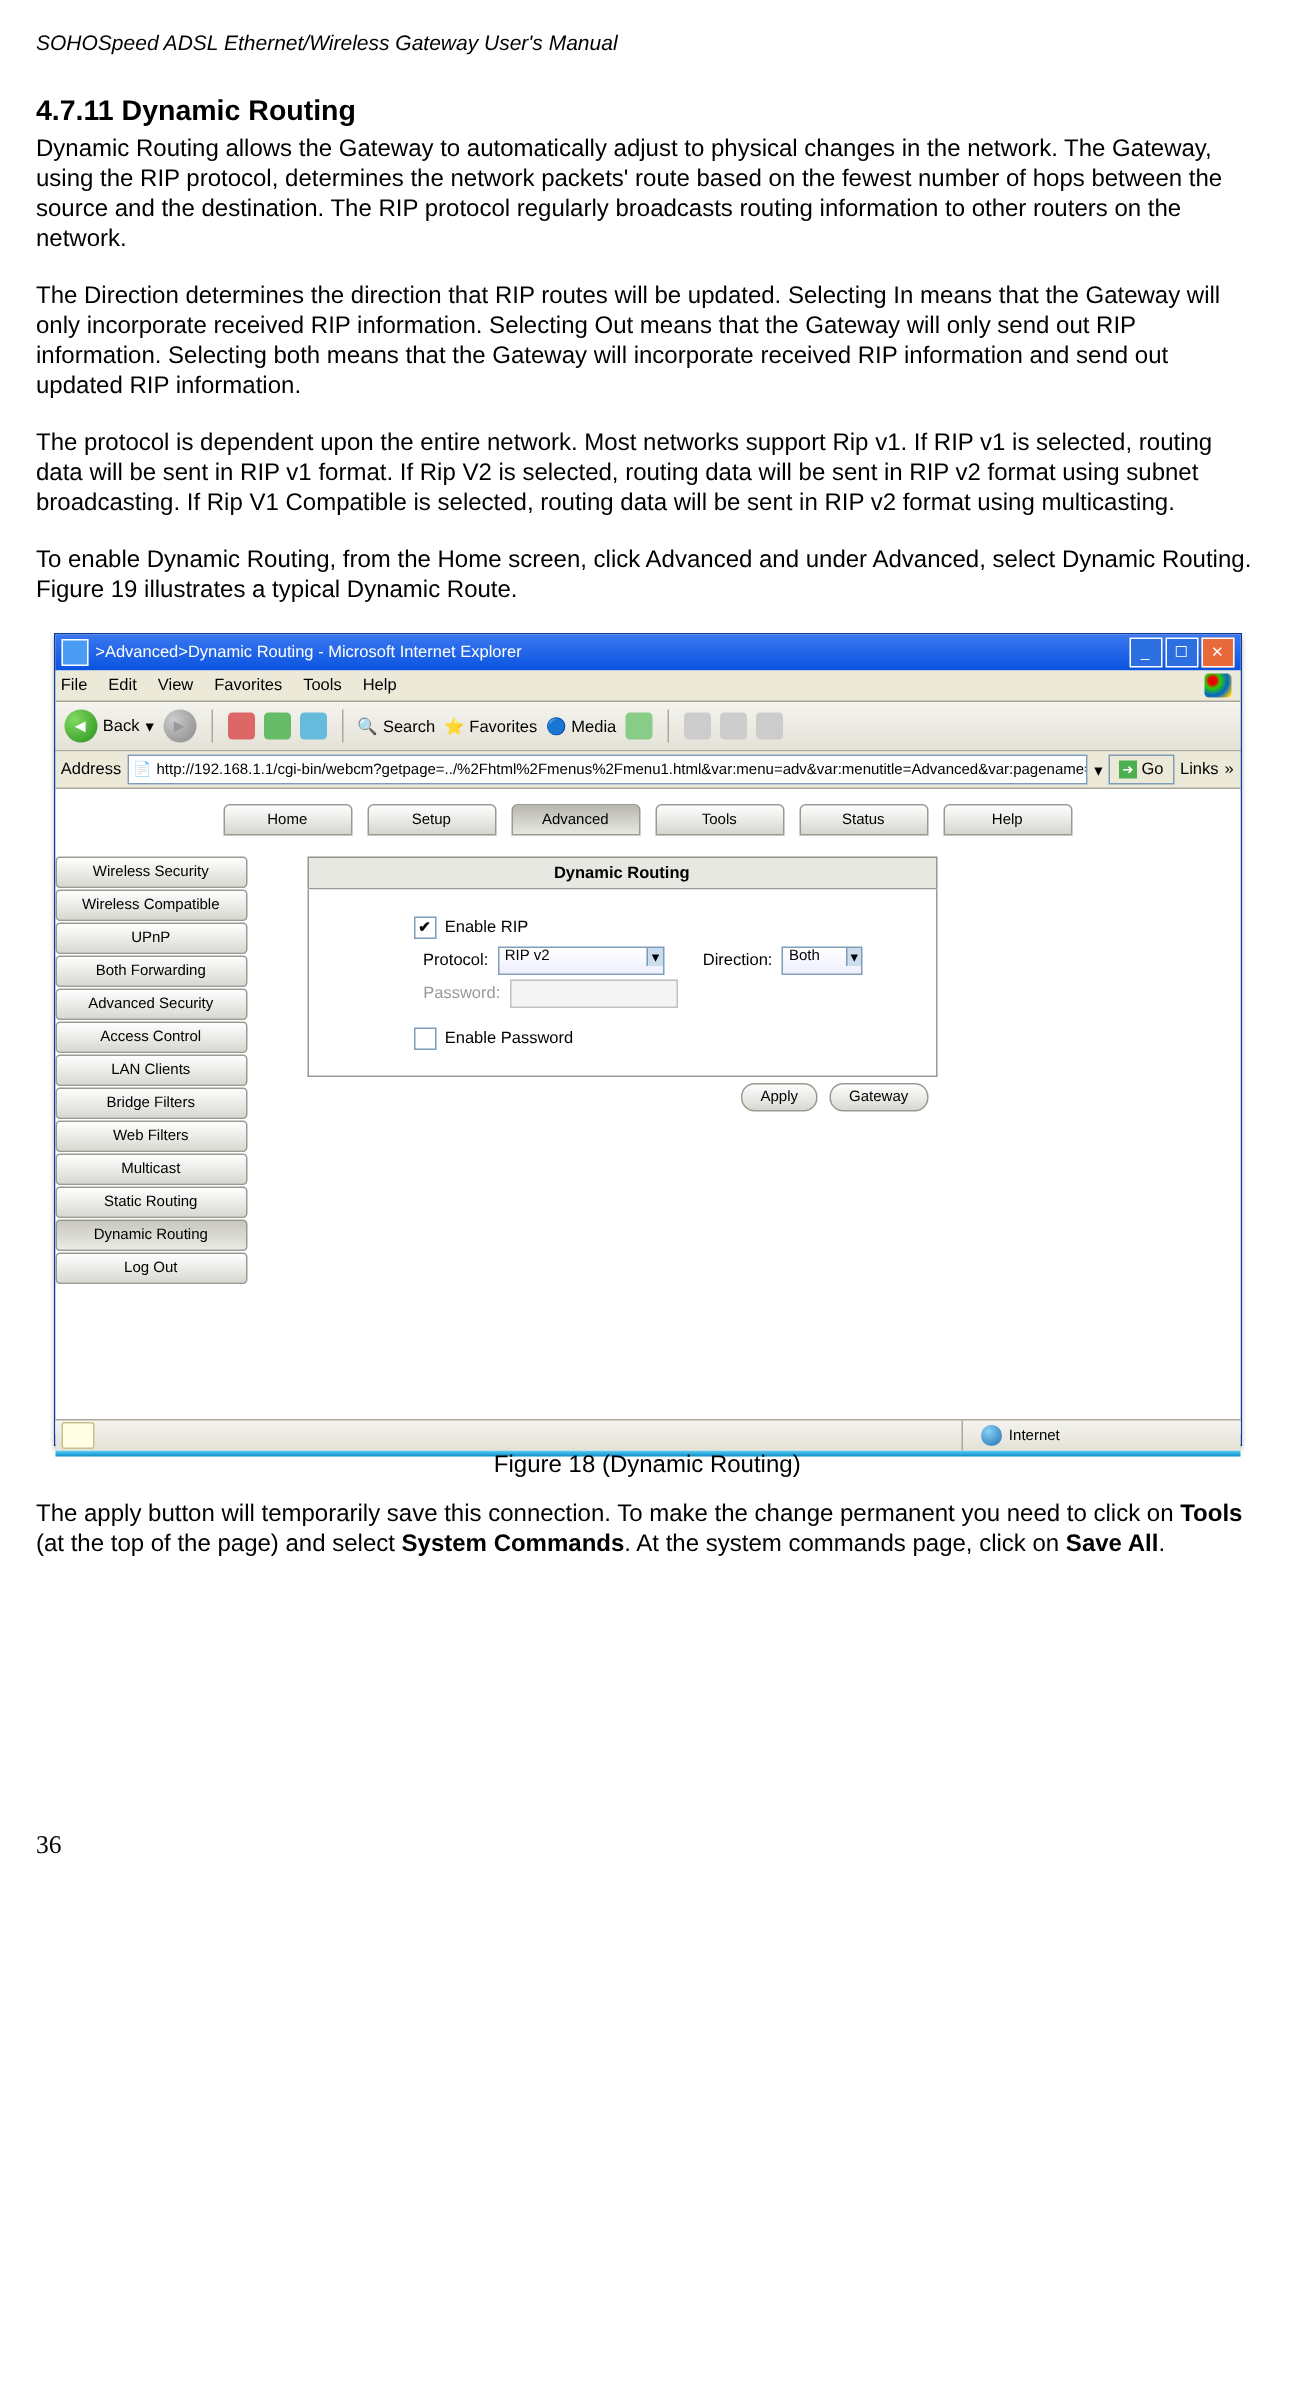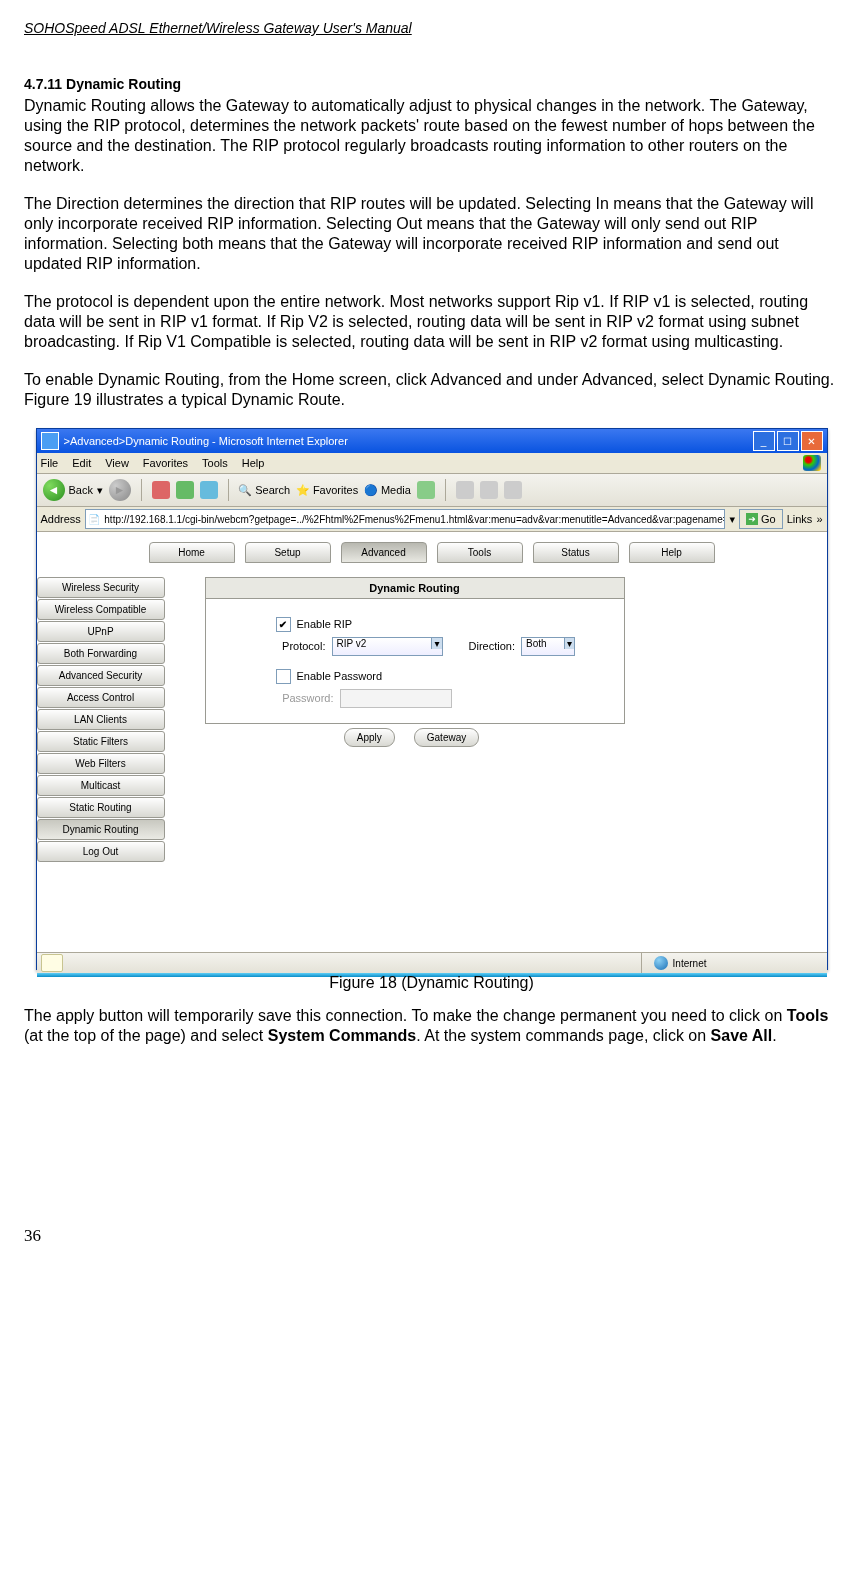--- a/index.html
+++ b/index.html
@@ -1,17 +1,17 @@
 <!DOCTYPE html>
 <html><head>
 <meta charset="utf-8">
 <style>
   body{font-family:"Times New Roman",Times,serif;font-size:16.5px;margin:0;padding:20px 24px;background:#fff;color:#000;width:863px;box-sizing:border-box;}
-  .header-line{font-style:italic;font-size:14px;text-decoration:underline;margin-bottom:40px;font-family:Arial,Helvetica,sans-serif;}
-  h2{font-size:14px;font-weight:bold;margin:0 0 4px 0;font-family:Arial,Helvetica,sans-serif;}
+  .header-line{font-style:italic;font-size:14px;margin-bottom:28px;font-family:Arial,Helvetica,sans-serif;}
+  h2{font-size:19px;font-weight:bold;margin:0 0 4px 0;font-family:Arial,Helvetica,sans-serif;}
   p{margin:0 0 18px 0;line-height:1.25;font-family:Arial,Helvetica,sans-serif;font-size:16px;}
   .caption{text-align:center;margin:4px 0 14px 0;font-family:Arial,Helvetica,sans-serif;font-size:16px;}
   .page-num{font-family:"Times New Roman",serif;font-size:17px;margin-top:180px;}
   
   .ie-window{width:790px;height:540px;margin:6px auto 0 auto;border:1px solid #0a3d9c;background:#fff;box-shadow:0 2px 3px rgba(0,0,0,.3);font-family:Tahoma,Arial,sans-serif;font-size:11px;}
   .titlebar{height:24px;background:linear-gradient(#3b78f0,#0953e0);color:#fff;display:flex;align-items:center;padding:0 4px;position:relative;}
   .title-icon{width:16px;height:16px;background:#4b9df3;border:1px solid #fff;margin-right:5px;}
   .win-btns{margin-left:auto;display:flex;gap:2px;}
   .win-btn{width:20px;height:18px;border:1px solid #fff;font-size:10px;display:flex;align-items:center;justify-content:center;color:#fff;}
   .wb-min{background:#2c6fe0;} .wb-max{background:#2c6fe0;} .wb-close{background:#e86a3a;}
@@ -39,21 +39,21 @@
   .side-btn.active{background:linear-gradient(#c8c8c0,#eaeae4);}
   .form-panel{margin-left:40px;width:420px;}
   .panel-title{background:#e8e8e2;border:1px solid #9a9a92;height:20px;display:flex;align-items:center;justify-content:center;font-weight:bold;font-size:11px;}
   .panel-body{border:1px solid #9a9a92;border-top:none;padding:14px 20px 14px 70px;background:#fff;}
   .row{display:flex;align-items:center;height:22px;gap:6px;font-size:11px;}
   .sel{border:1px solid #7f9db9;height:17px;width:105px;font-size:10px;background:linear-gradient(#fff,#eef);padding-left:4px;}
   .sel-sm{width:48px;}
   .chk{width:13px;height:13px;border:1px solid #7f9db9;background:#fff;display:inline-flex;align-items:center;justify-content:center;font-size:10px;font-weight:bold;}
   .pwd{width:110px;height:17px;border:1px solid #c0c0c0;background:#f4f4f4;}
   .grey{color:#999;}
-  .btnrow{display:flex;justify-content:center;gap:19px;margin-top:4px;padding-right:6px;}
+  .btnrow{display:flex;justify-content:flex-end;gap:8px;margin-top:4px;padding-right:6px;}
   .pill{height:17px;padding:0 12px;border:1px solid #9a9a92;border-radius:9px;background:linear-gradient(#fefefe,#d8d8d2);font-size:10px;display:flex;align-items:center;}
   .statusbar{height:20px;background:linear-gradient(#f4f3ee,#e4e2d7);border-top:1px solid #aca899;display:flex;align-items:center;font-size:10px;position:relative;}
   .status-left{width:20px;height:16px;margin-left:4px;background:#fffde4;border:1px solid #c8c490;border-radius:2px;}
   .status-internet{margin-left:auto;margin-right:120px;display:flex;align-items:center;gap:5px;border-left:1px solid #aca899;padding-left:12px;height:100%;}
   .globe{width:14px;height:14px;border-radius:7px;background:radial-gradient(circle at 35% 30%,#8cd1f5,#1a6fb5);}
   .bottom-edge{height:4px;background:linear-gradient(#5dcff7,#0b8cc7);}
 </style>
 </head>
 <body>
 
@@ -131,47 +131,47 @@
       </div>
       <div class="body-wrap">
         <div class="sidebar">
           <div class="side-btn">Wireless Security</div>
           <div class="side-btn">Wireless Compatible</div>
           <div class="side-btn">UPnP</div>
           <div class="side-btn">Both Forwarding</div>
           <div class="side-btn">Advanced Security</div>
           <div class="side-btn">Access Control</div>
           <div class="side-btn">LAN Clients</div>
-          <div class="side-btn">Static Filters</div>
+          <div class="side-btn">Bridge Filters</div>
           <div class="side-btn">Web Filters</div>
           <div class="side-btn">Multicast</div>
           <div class="side-btn">Static Routing</div>
           <div class="side-btn active">Dynamic Routing</div>
           <div class="side-btn">Log Out</div>
         </div>
         <div class="form-panel">
           <div class="panel-title">Dynamic Routing</div>
           <div class="panel-body">
             <div class="row">
               <span class="chk">✔</span>
               <span>Enable RIP</span>
             </div>
             <div class="row">
               <span style="width:50px;text-align:right">Protocol:</span>
               <div class="sel"><span>RIP v2</span><span style="float:right;background:#cde;padding:0 2px;border-left:1px solid #7f9db9">▾</span></div>
               <span style="margin-left:20px">Direction:</span>
               <div class="sel sel-sm"><span>Both</span><span style="float:right;background:#cde;padding:0 2px;border-left:1px solid #7f9db9">▾</span></div>
             </div>
+            <div class="row">
+              <span class="grey" style="width:58px;text-align:right">Password:</span>
+              <div class="pwd"></div>
+            </div>
             <div class="row" style="margin-top:8px">
               <span class="chk"></span>
               <span>Enable Password</span>
-            </div>
-            <div class="row">
-              <span class="grey" style="width:58px;text-align:right">Password:</span>
-              <div class="pwd"></div>
             </div>
           </div>
           <div class="btnrow">
             <div class="pill">Apply</div>
             <div class="pill">Gateway</div>
           </div>
         </div>
       </div>
     </div>
   </div>

